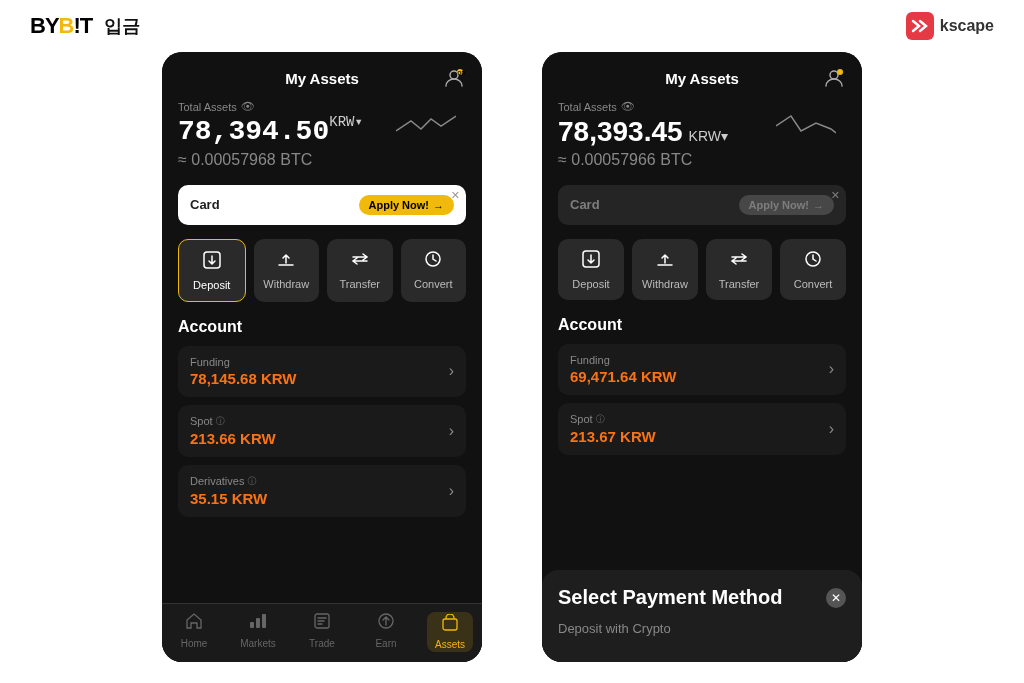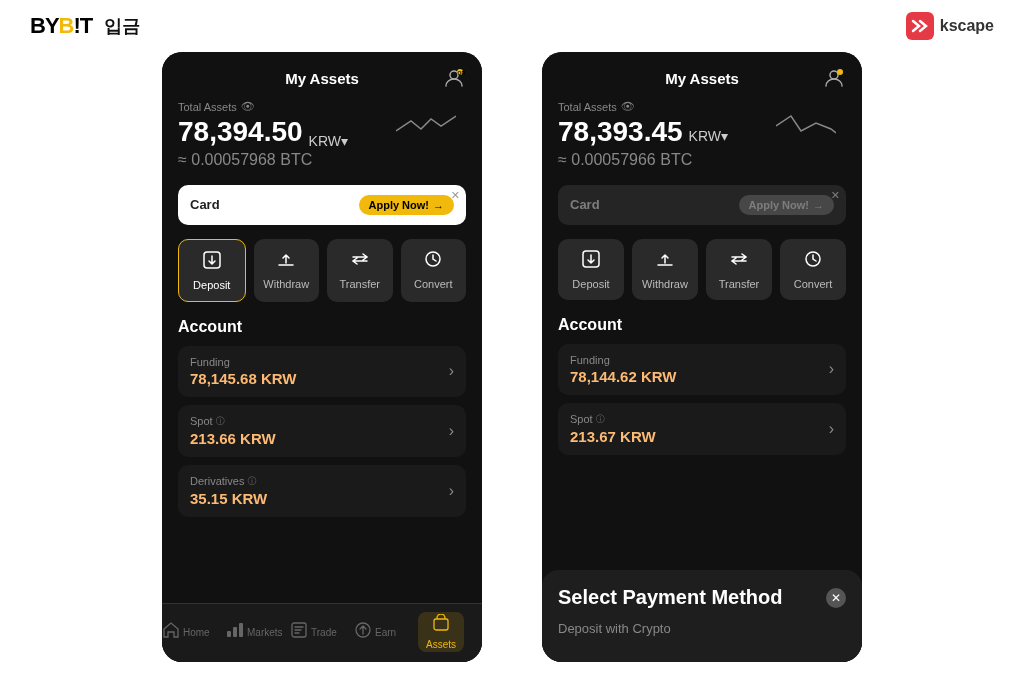--- a/index.html
+++ b/index.html
@@ -233,37 +233,38 @@
       justify-content: space-between;
     }
     .account-item-label {
       font-size: 11px;
       color: #888;
       margin-bottom: 2px;
     }
     .account-item-value {
       font-size: 15px;
       font-weight: 700;
-      color: #fdba74;
+      color: #f97316;
     }
     .arrow-icon {
       color: #888;
       font-size: 16px;
     }
 
     
     .bottom-nav {
       display: flex;
       background: #1a1a1a;
       border-top: 1px solid #333;
       padding: 8px 0 10px;
     }
     .nav-item {
       flex: 1;
       display: flex;
+      flex-direction: column;
       align-items: center;
       gap: 3px;
       cursor: pointer;
     }
     .nav-icon {
       font-size: 18px;
       color: #666;
     }
     .nav-item.active .nav-icon {
       color: #f0b90b;
@@ -423,21 +424,21 @@
               <text x="14.5" y="8" font-size="5" fill="#000" font-weight="bold">QR</text>
             </svg>
           </div>
         </div>
 
         <div class="total-assets total-assets-wrapper">
           <div class="total-assets-label">
             <span>Total Assets</span>
             <span class="eye-icon">👁</span>
           </div>
-          <div style="display:flex;align-items:flex-end;gap:6px;position:relative;">
+          <div style="display:flex;align-items:flex-start;position:relative;font-family:Liberation Mono, monospace;">
             <span class="total-amount">78,394.50</span>
             <span class="currency-tag">
               <span>KRW</span>▾
             </span>
             <svg class="chart-svg" width="60" height="30" viewBox="0 0 60 30" fill="none" style="position:absolute;right:10px;top:-2px;">
               <polyline points="0,20 15,10 25,18 35,8 45,15 60,5" stroke="#888" stroke-width="1.5" fill="none"></polyline>
             </svg>
           </div>
           <div class="btc-amount">≈ 0.00057968 BTC</div>
         </div>
@@ -653,21 +654,21 @@
             <span class="action-btn-label">Convert</span>
           </div>
         </div>
 
         <div class="account-section" style="flex:0 0 auto;">
           <div class="account-title">Account</div>
 
           <div class="account-item">
             <div>
               <div class="account-item-label">Funding</div>
-              <div class="account-item-value">78,144.62 KRW</div>
+              <div class="account-item-value">69,471.64 KRW</div>
             </div>
             <span class="arrow-icon">›</span>
           </div>
 
           <div class="account-item">
             <div>
               <div class="account-item-label spot-label">
                 Spot <span style="font-size:9px;color:#666;">ⓘ</span>
               </div>
               <div class="account-item-value">213.67 KRW</div>

